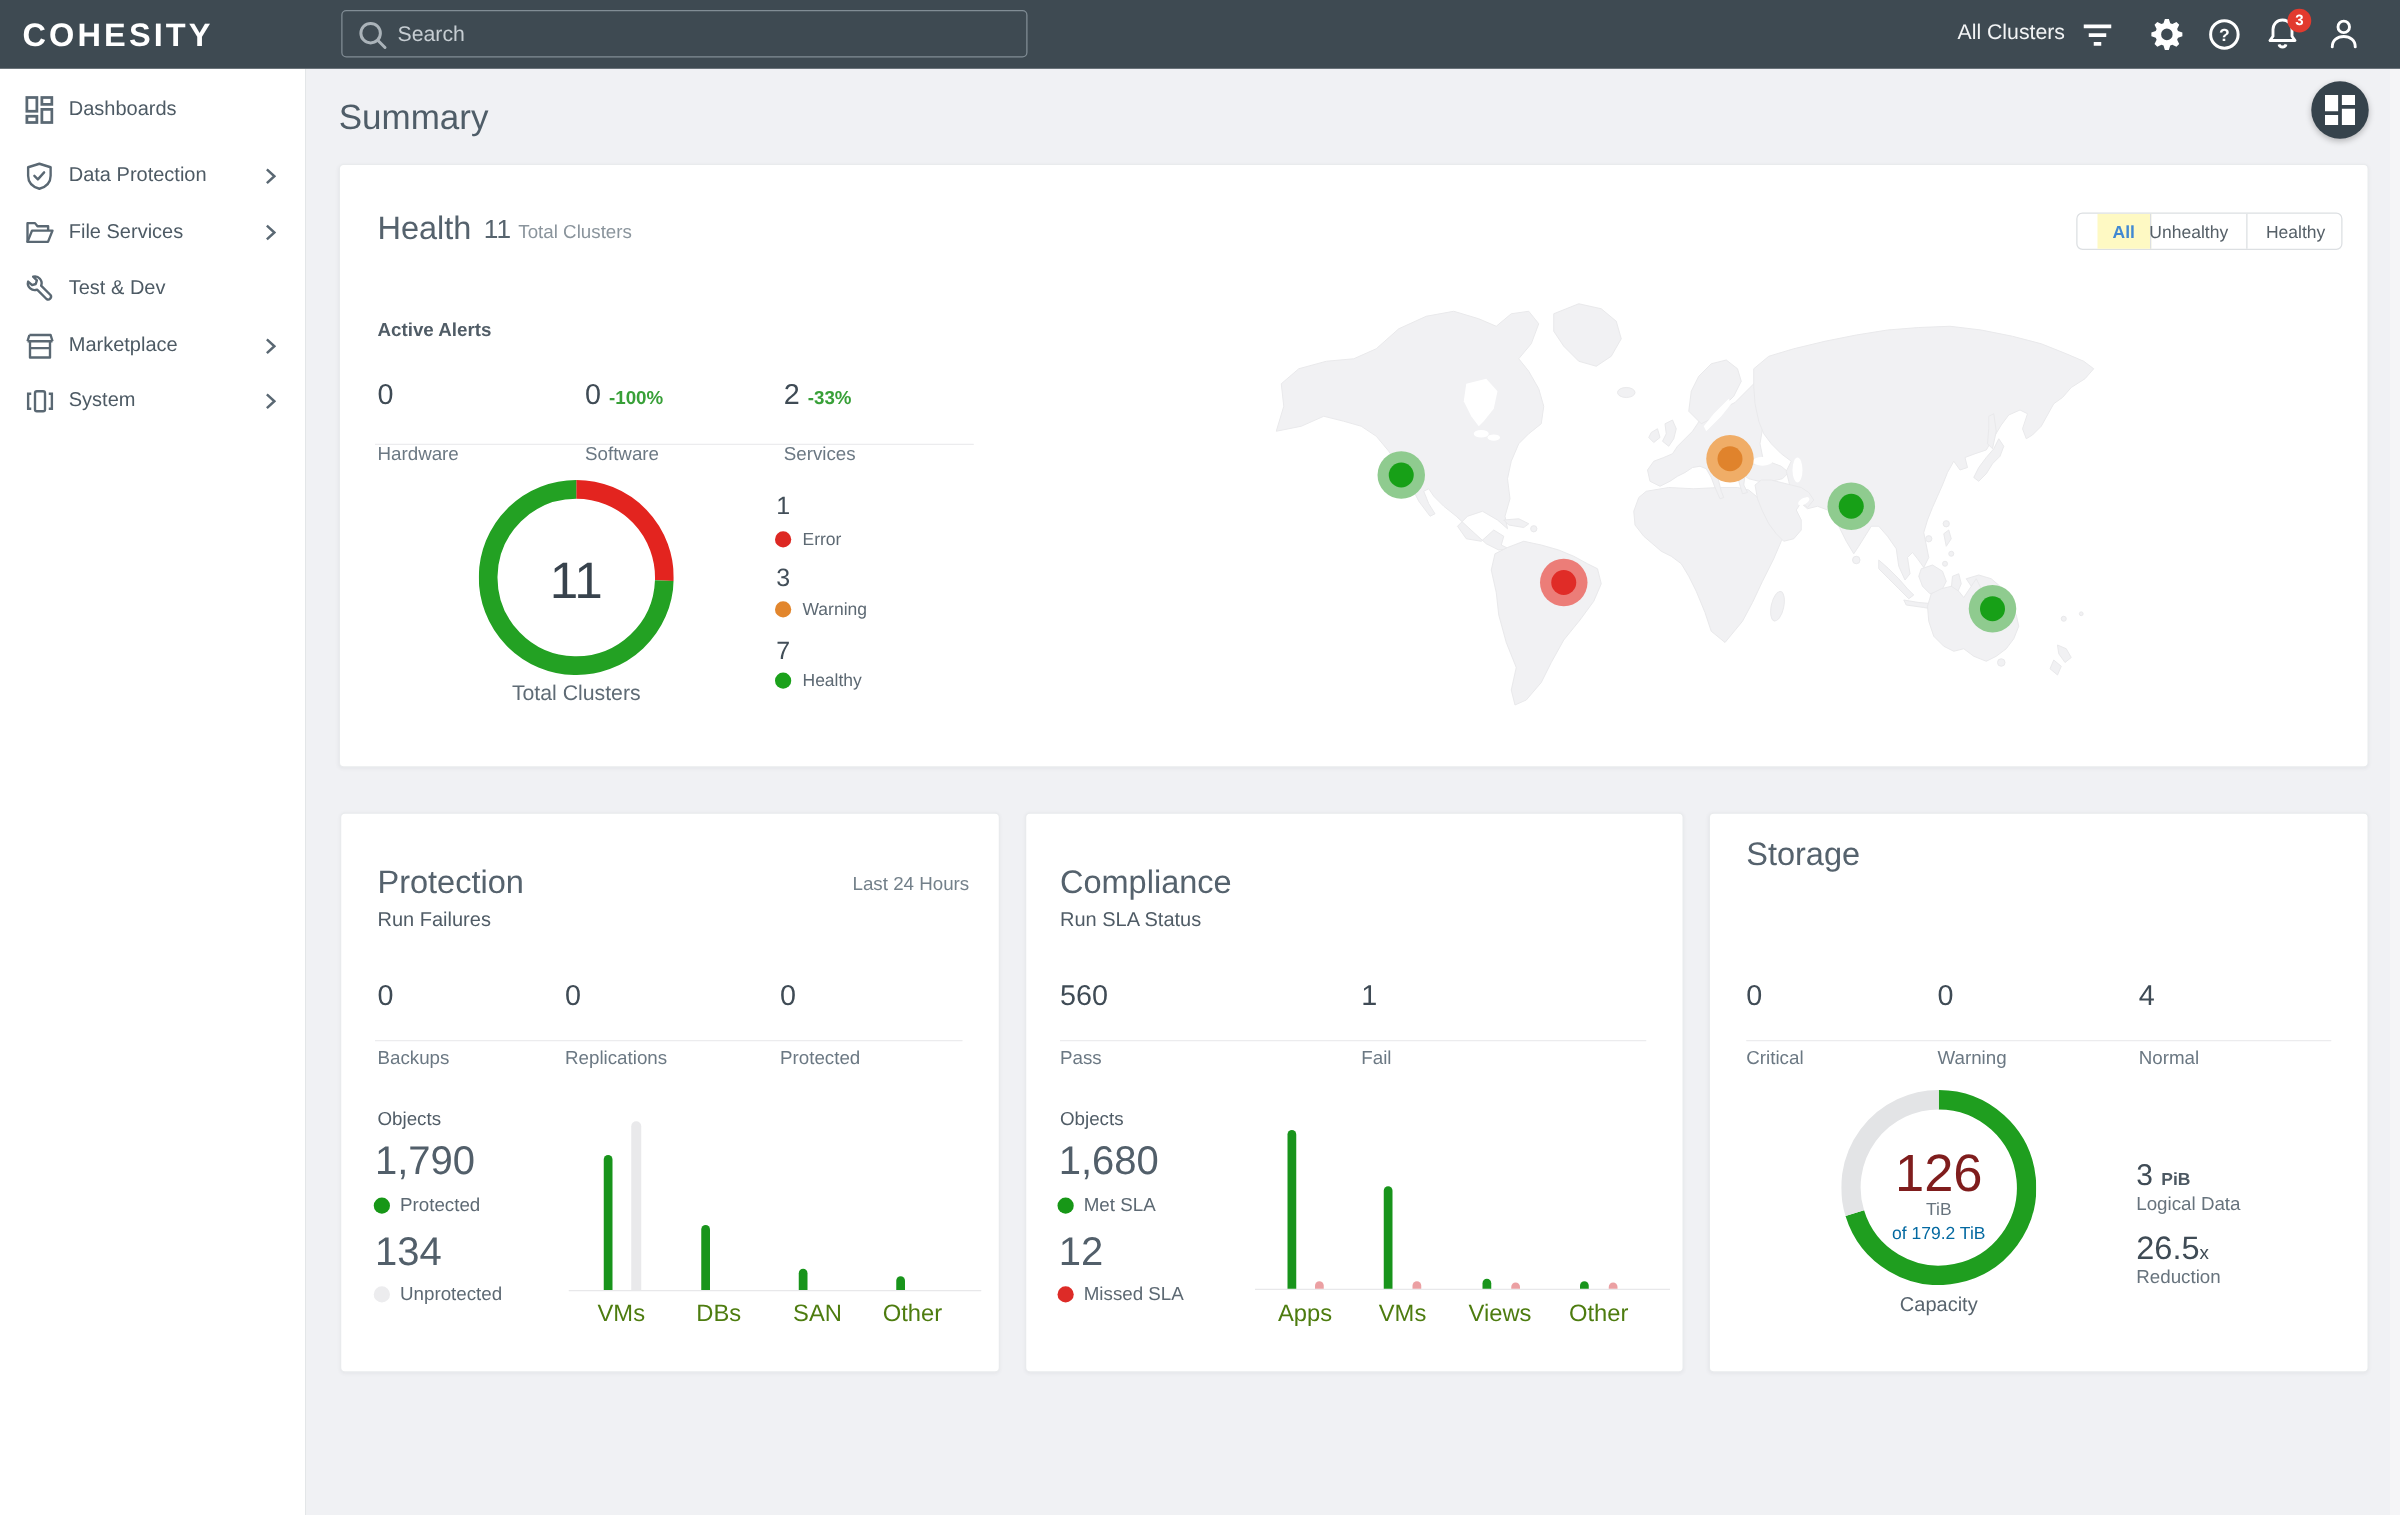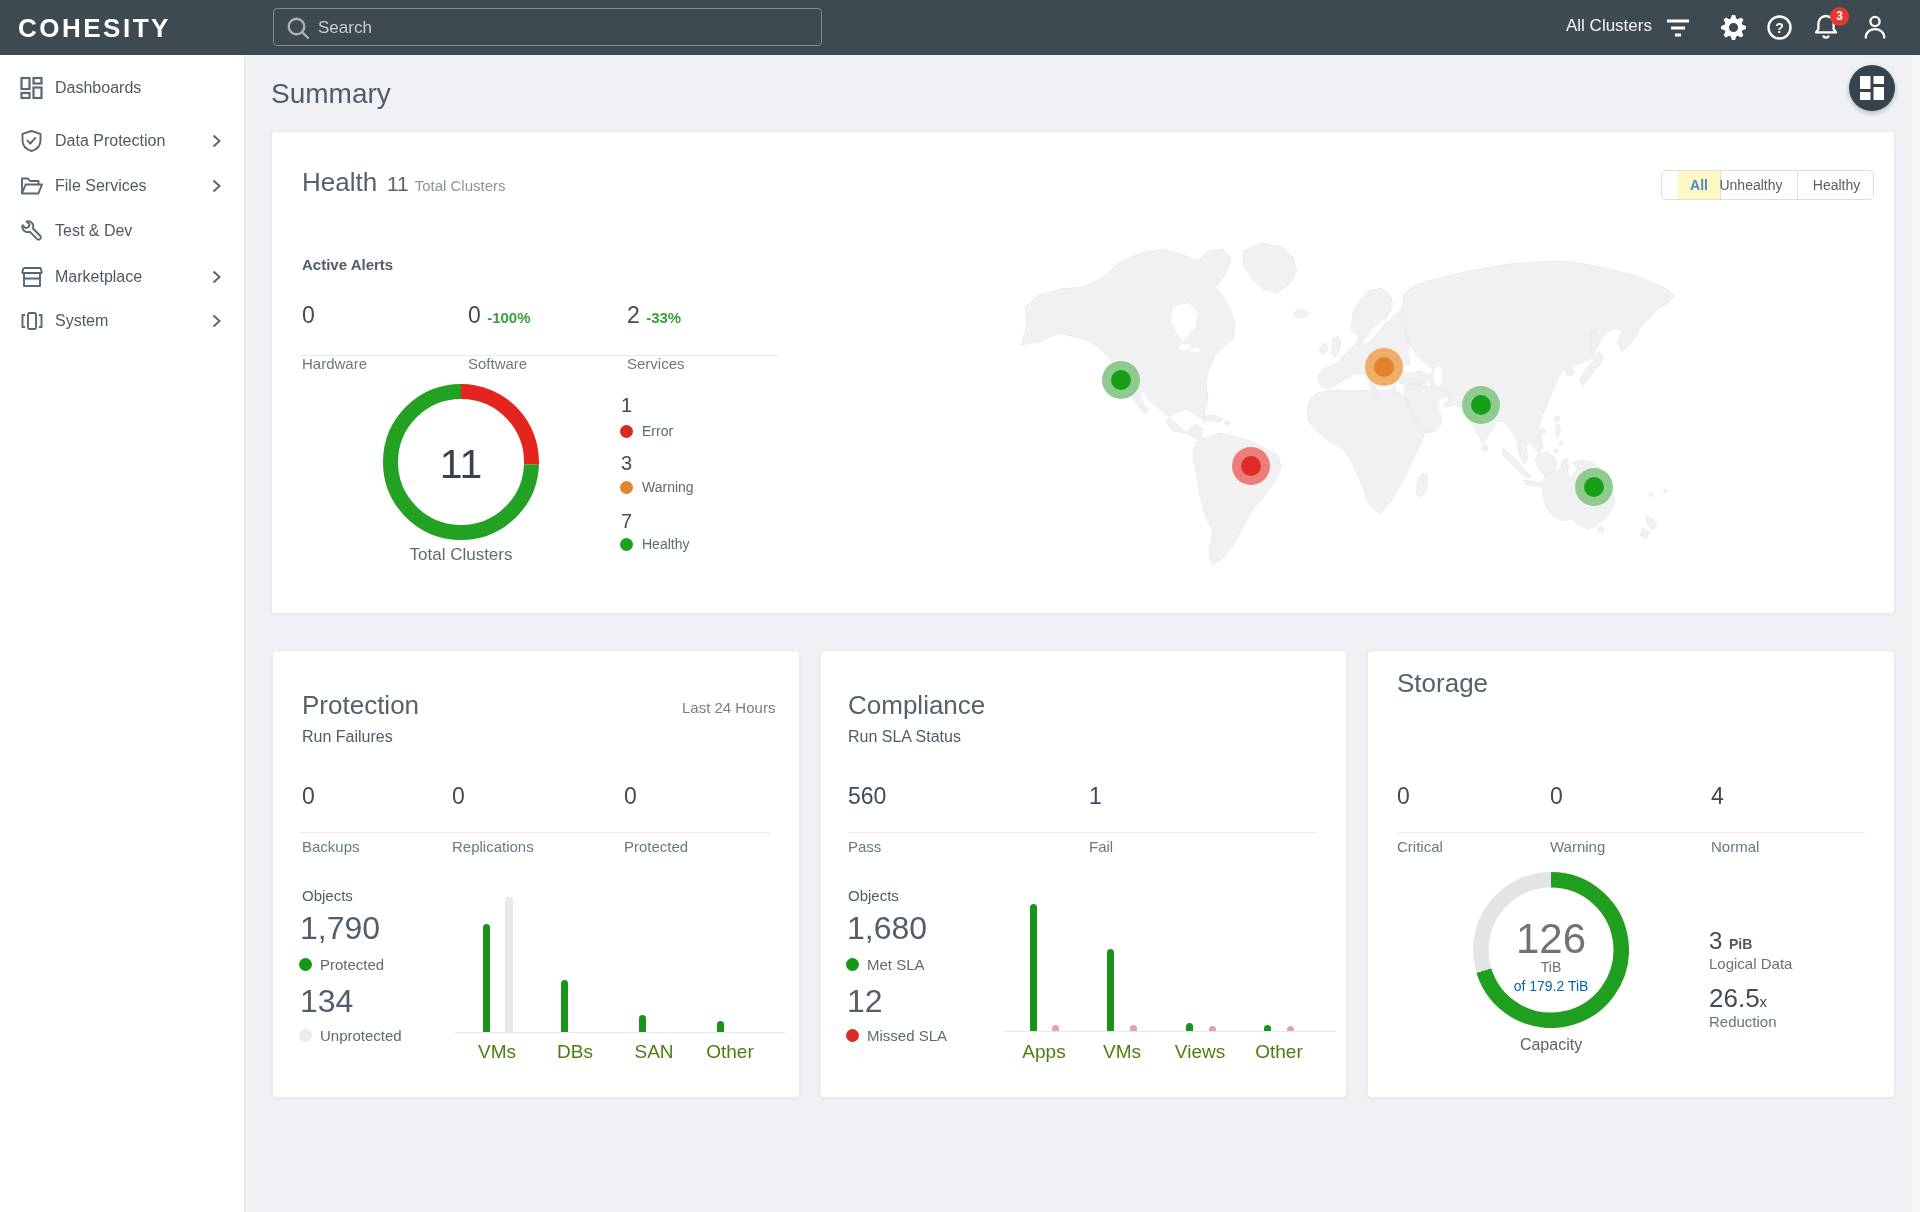--- a/index.html
+++ b/index.html
@@ -317,21 +317,21 @@
 <div class="bignum" style="left:1550px;top:783px">0</div>
 <div class="numlabel" style="left:1550px;top:812px">Warning</div>
 <div class="bignum" style="left:1711px;top:783px">4</div>
 <div class="numlabel" style="left:1711px;top:812px">Normal</div>
 <div class="hline" style="left:1397px;top:832px;width:468px"></div>
 
 <svg class="abs" style="left:1473px;top:872px" width="156" height="156" viewBox="0 0 156 156">
   <path d="M 78 7.75 A 70.25 70.25 0 1 1 10.82 98.54" fill="none" stroke="#1f9e1f" stroke-width="15.5"></path>
   <path d="M 10.82 98.54 A 70.25 70.25 0 0 1 78 7.75" fill="none" stroke="#e3e4e6" stroke-width="15.5"></path>
 </svg>
-<div class="abs ctr" style="left:1551px;top:915px;font-size:42px;color:#737373">126</div>
+<div class="abs ctr" style="left:1551px;top:915px;font-size:42px;color:#7f1d1d">126</div>
 <div class="abs ctr" style="left:1551px;top:959px;font-size:14px;color:#67737d">TiB</div>
 <div class="abs ctr" style="left:1551px;top:978px;font-size:14px;color:#0369a1">of 179.2 TiB</div>
 <div class="abs ctr" style="left:1551px;top:1036px;font-size:16px;color:#58646e">Capacity</div>
 <div class="abs" style="left:1709px;top:927px;font-size:24px;color:#3f4b55">3 <span style="font-size:14px;font-weight:700;color:#4c5862">PiB</span></div>
 <div class="abs" style="left:1709px;top:955px;font-size:15px;color:#67737d">Logical Data</div>
 <div class="abs" style="left:1709px;top:983px;font-size:26px;color:#3f4b55">26.5<span style="font-size:15px">x</span></div>
 <div class="abs" style="left:1709px;top:1013px;font-size:15px;color:#67737d">Reduction</div>
 
 <div class="abs" style="left:1912px;top:55px;width:8px;height:1157px;background:#f5f5f7"></div>
 

